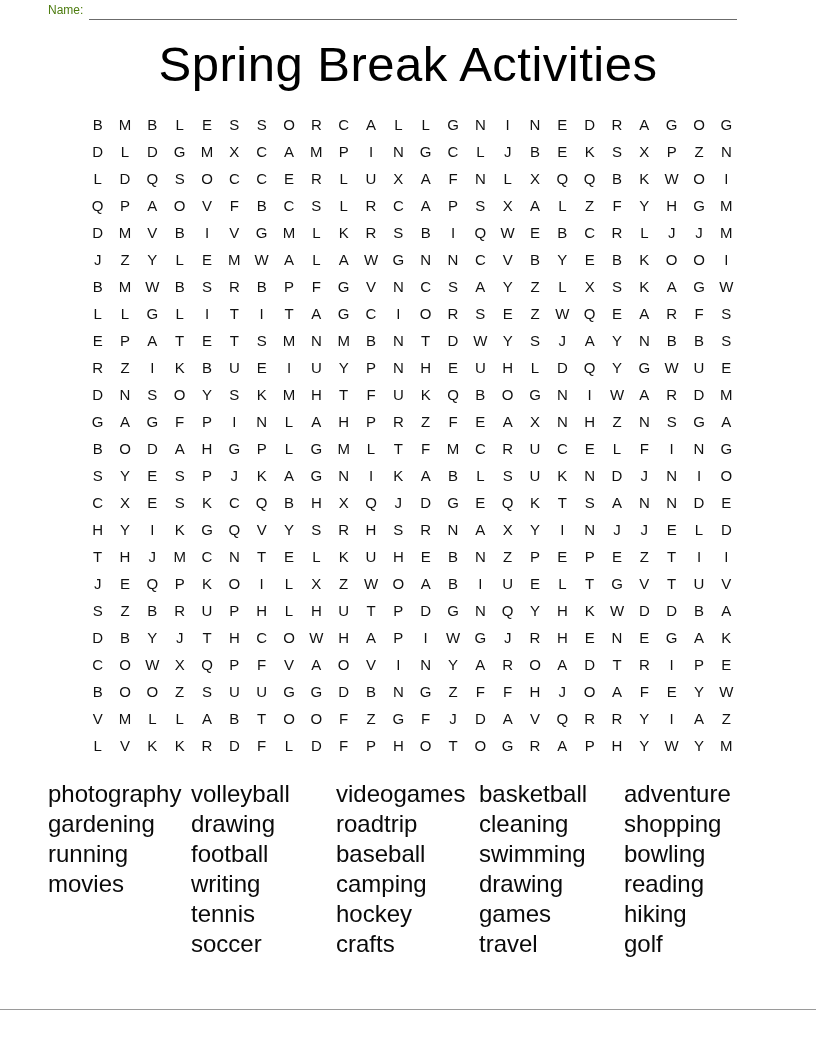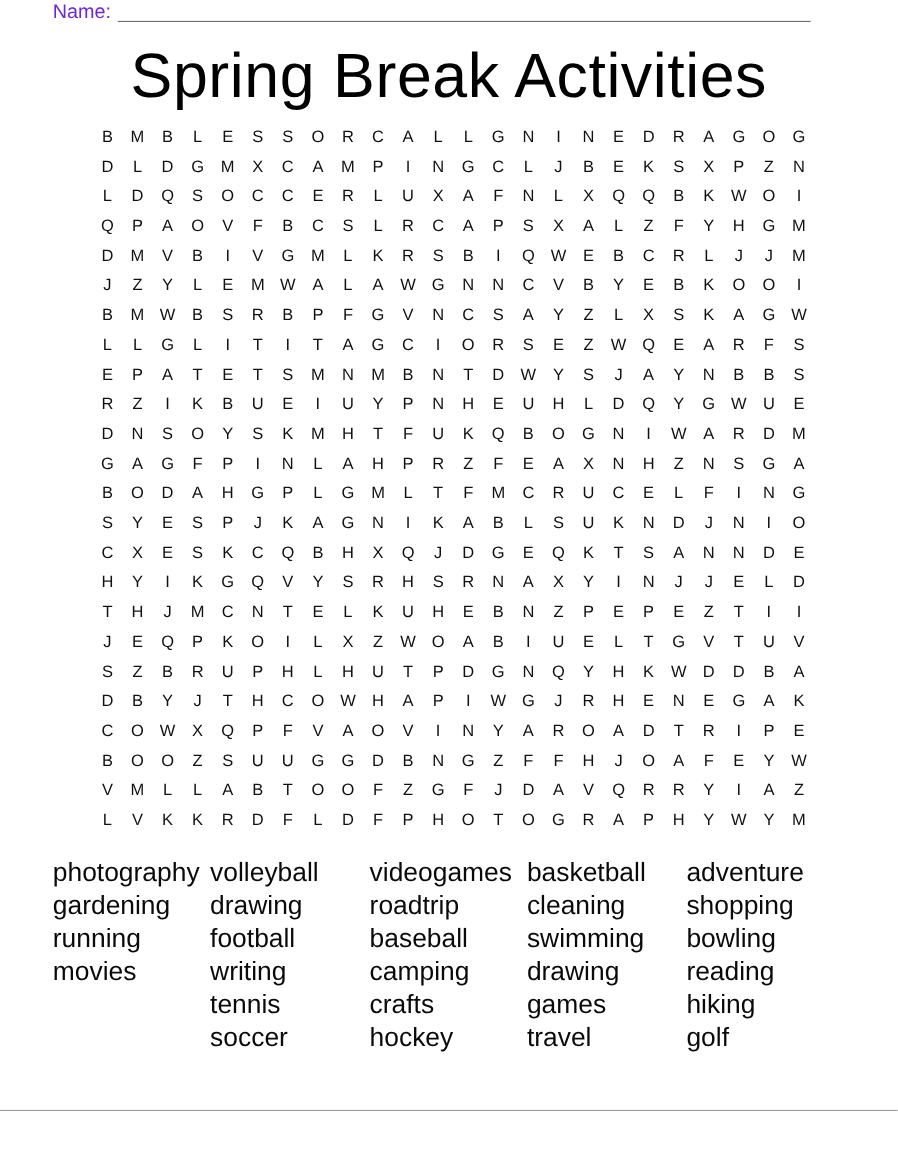--- a/index.html
+++ b/index.html
@@ -15,38 +15,38 @@
   .name-row {
     position: absolute;
     top: 1px;
     left: 48px;
     right: 79px;
     display: flex;
     align-items: flex-end;
     height: 19px;
   }
   .name-label {
-    font-size: 18px;
-    color: #6d28d9;
+    font-size: 12px;
+    color: #4d7c0f;
     line-height: 19px;
     white-space: nowrap;
   }
   .name-line {
     flex: 1;
     border-bottom: 1.2px solid #6b6b6b;
     height: 17px;
     margin-left: 6px;
   }
   .page-title {
     position: absolute;
     top: 36px;
     left: 0;
     width: 100%;
     text-align: center;
-    font-size: 57px;
+    font-size: 49px;
     font-weight: 500;
     letter-spacing: 0.5px;
     color: #000;
   }
   .word-grid {
     position: absolute;
     top: 111px;
     left: 84px;
     width: 656px;
   }
@@ -739,22 +739,22 @@
       <div class="word-item">football</div>
       <div class="word-item">writing</div>
       <div class="word-item">tennis</div>
       <div class="word-item">soccer</div>
     </div>
     <div class="word-col word-col-2">
       <div class="word-item">videogames</div>
       <div class="word-item">roadtrip</div>
       <div class="word-item">baseball</div>
       <div class="word-item">camping</div>
+      <div class="word-item">hockey</div>
       <div class="word-item">crafts</div>
-      <div class="word-item">hockey</div>
     </div>
     <div class="word-col word-col-3">
       <div class="word-item">basketball</div>
       <div class="word-item">cleaning</div>
       <div class="word-item">swimming</div>
       <div class="word-item">drawing</div>
       <div class="word-item">games</div>
       <div class="word-item">travel</div>
     </div>
     <div class="word-col word-col-4">

